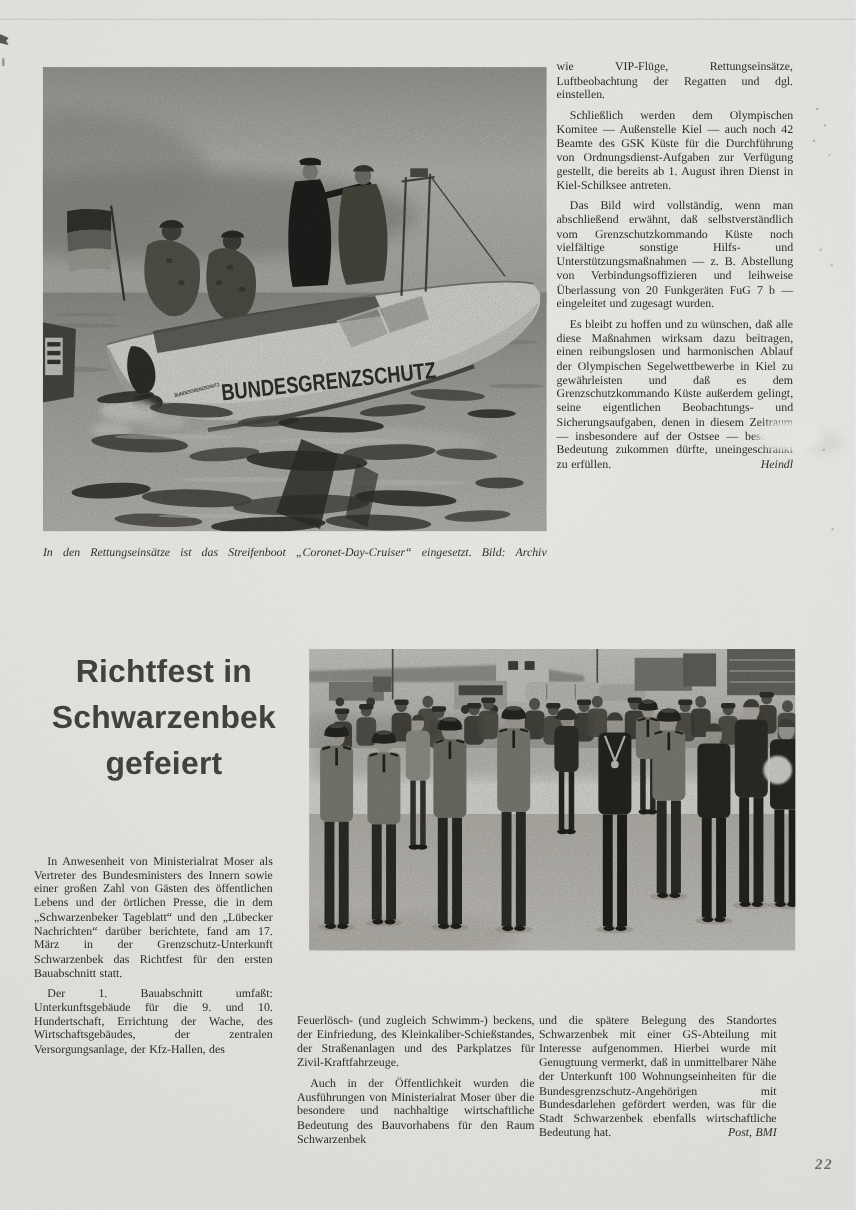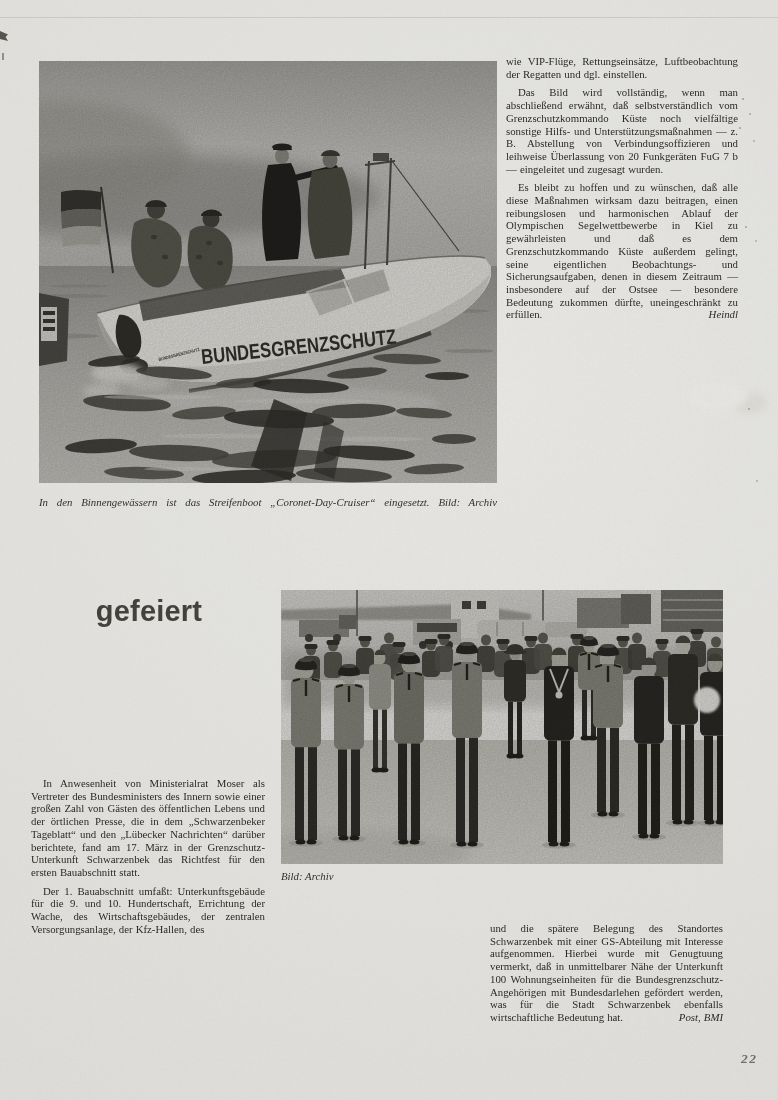--- a/index.html
+++ b/index.html
@@ -3,21 +3,21 @@
 <meta charset="utf-8">
 <style>
   html,body{margin:0;padding:0;background:#e8e7e3;}
   .page{position:relative;width:778px;height:1100px;margin:0 auto;overflow:hidden;
     background:#f3f2ee;
     background-image:radial-gradient(circle at 60% 35%, rgba(255,255,255,0.04), rgba(0,0,0,0.045));
     font-family:"Liberation Serif","DejaVu Serif",serif;color:#2f2d28;}
   .photo{position:absolute;display:block;z-index:1;}
   .col{position:absolute;z-index:2;font-size:10.8px;line-height:12.7px;text-align:justify;
     word-spacing:.4px;hyphens:auto;-webkit-hyphens:auto;}
-  .col p{margin:0 0 6px 0;}
+  .col p{margin:0 17px 6px 0;}
   .col p.ind{text-indent:12px;}
   .sig{float:right;font-style:italic;padding-left:6px;}
   .cap{position:absolute;z-index:2;font-style:italic;font-size:10.8px;line-height:13.5px;color:#35332e;}
   .cap.just{text-align:justify;text-align-last:justify;}
   .headline{position:absolute;left:28px;top:590px;width:242px;z-index:2;text-align:center;
     font-family:"Liberation Sans","DejaVu Sans",sans-serif;font-weight:bold;
     font-size:29px;line-height:42px;color:#474640;letter-spacing:.2px;}
   .pageno{position:absolute;left:741px;top:1051px;z-index:2;font-size:13.5px;font-weight:bold;
     font-style:italic;color:#595750;opacity:.8;letter-spacing:1.5px;}
   .artifact{position:absolute;pointer-events:none;}
@@ -180,32 +180,35 @@
         <ellipse cx="265" cy="340" rx="70" ry="2.5" fill="#d6d5d0" opacity="0.5"></ellipse>
         <ellipse cx="185" cy="375" rx="62" ry="2.5" fill="#d6d5d0" opacity="0.5"></ellipse>
         <ellipse cx="330" cy="378" rx="55" ry="2.5" fill="#d6d5d0" opacity="0.5"></ellipse>
         <ellipse cx="150" cy="408" rx="45" ry="2" fill="#d6d5d0" opacity="0.5"></ellipse>
       </g>
     <path d="M235,338 L268,352 L252,420 L212,405 Z" fill="#34332e" opacity="0.85"></path>
     <path d="M285,360 L305,370 L295,418 L275,410 Z" fill="#34332e" opacity="0.65"></path>
     <rect width="458" height="422" filter="url(#gr1)" opacity="0.16"></rect>
   </svg>
 
-  <div class="cap just" style="left:39px;top:496px;width:458px">In den Binnengewässern ist das Streifenboot „Coronet-Day-Cruiser“ eingesetzt. Bild: Archiv</div>
+  <div class="cap just" style="left:39px;top:496px;width:458px">In den Rettungseinsätze ist das Streifenboot „Coronet-Day-Cruiser“ eingesetzt. Bild: Archiv</div>
 
   <div class="col" style="left:506px;top:55px;width:232px">
     <p>wie VIP-Flüge, Rettungseinsätze, Luftbeobachtung der Regatten und dgl. einstellen.</p>
+    <p class="ind">Schließlich werden dem Olympischen Komitee — Außenstelle Kiel — auch noch 42 Beamte des GSK Küste für die Durchführung von Ordnungsdienst-Aufgaben zur Verfügung gestellt, die bereits ab 1. August ihren Dienst in Kiel-Schilksee antreten.</p>
     <p class="ind">Das Bild wird vollständig, wenn man abschließend erwähnt, daß selbstverständlich vom Grenzschutzkommando Küste noch vielfältige sonstige Hilfs- und Unterstützungsmaßnahmen — z. B. Abstellung von Verbindungsoffizieren und leihweise Überlassung von 20 Funkgeräten FuG 7 b — eingeleitet und zugesagt wurden.</p>
     <p class="ind">
       <span>Es bleibt zu hoffen und zu wünschen, daß alle diese Maßnahmen wirksam dazu beitragen, einen reibungslosen und harmonischen Ablauf der Olympischen Segelwettbewerbe in Kiel zu gewährleisten und daß es dem Grenzschutzkommando Küste außerdem gelingt, seine eigentlichen Beobachtungs- und Sicherungsaufgaben, denen in diesem Zeitraum — insbesondere auf der Ostsee — besondere Bedeutung zukommen dürfte, uneingeschränkt zu erfüllen.</span>
       <span class="sig">Heindl</span>
     </p>
   </div>
 
   <h1 class="headline" style="margin:0">
+    <span style="display:block">Richtfest in</span>
+    <span style="display:block">Schwarzenbek</span>
     <span style="display:block">gefeiert</span>
   </h1>
 
   <svg class="photo" style="left:281px;top:590px" width="442" height="274" viewBox="0 0 442 274">
     <defs>
       <linearGradient id="skyG2" x1="0" y1="0" x2="0" y2="1">
         <stop offset="0" stop-color="#dcdbd7"></stop>
           <stop offset="1" stop-color="#c7c6c2"></stop>
       </linearGradient>
       <linearGradient id="groundG" x1="0" y1="0" x2="0" y2="1">
@@ -427,29 +430,30 @@
         <rect x="423" y="145.84" width="9" height="84.16" fill="#26251f"></rect>
         <rect x="436" y="145.84" width="9" height="84.16" fill="#26251f"></rect>
         <ellipse cx="428.5" cy="232" rx="5" ry="2.5" fill="#24231e"></ellipse>
         <ellipse cx="439.5" cy="232" rx="5" ry="2.5" fill="#24231e"></ellipse>
       </g>
     <circle cx="426" cy="110" r="13" fill="#f2f1ed" opacity="0.96" filter="url(#bl1)"></circle>
     <rect width="442" height="274" filter="url(#gr2)" opacity="0.17"></rect>
   </svg>
 
   <div class="cap" style="left:281px;top:870px;width:442px">
-    <span style="display:block">Bild: Archiv</span>
   </div>
 
   <div class="col" style="left:31px;top:777px;width:234px">
     <p class="ind">In Anwesenheit von Ministerialrat Moser als Vertreter des Bundesministers des Innern sowie einer großen Zahl von Gästen des öffentlichen Lebens und der örtlichen Presse, die in dem „Schwarzenbeker Tageblatt“ und den „Lübecker Nachrichten“ darüber berichtete, fand am 17. März in der Grenzschutz-Unterkunft Schwarzenbek das Richtfest für den ersten Bauabschnitt statt.</p>
     <p class="ind">Der 1. Bauabschnitt umfaßt: Unterkunftsgebäude für die 9. und 10. Hundertschaft, Errichtung der Wache, des Wirtschaftsgebäudes, der zentralen Versorgungsanlage, der Kfz-Hallen, des</p>
   </div>
 
   <div class="col" style="left:270px;top:922px;width:233px">
+    <p>Feuerlösch- (und zugleich Schwimm-) beckens, der Einfriedung, des Kleinkaliber-Schießstandes, der Straßenanlagen und des Parkplatzes für Zivil-Kraftfahrzeuge.</p>
+    <p class="ind">Auch in der Öffentlichkeit wurden die Ausführungen von Ministerialrat Moser über die besondere und nachhaltige wirtschaftliche Bedeutung des Bauvorhabens für den Raum Schwarzenbek</p>
   </div>
 
   <div class="col" style="left:490px;top:922px;width:233px">
     <p>
       <span>und die spätere Belegung des Standortes Schwarzenbek mit einer GS-Abteilung mit Interesse aufgenommen. Hierbei wurde mit Genugtuung vermerkt, daß in unmittelbarer Nähe der Unterkunft 100 Wohnungseinheiten für die Bundesgrenzschutz-Angehörigen mit Bundesdarlehen gefördert werden, was für die Stadt Schwarzenbek ebenfalls wirtschaftliche Bedeutung hat.</span>
       <span class="sig">Post, BMI</span>
     </p>
   </div>
 
   <div class="pageno">22</div>

